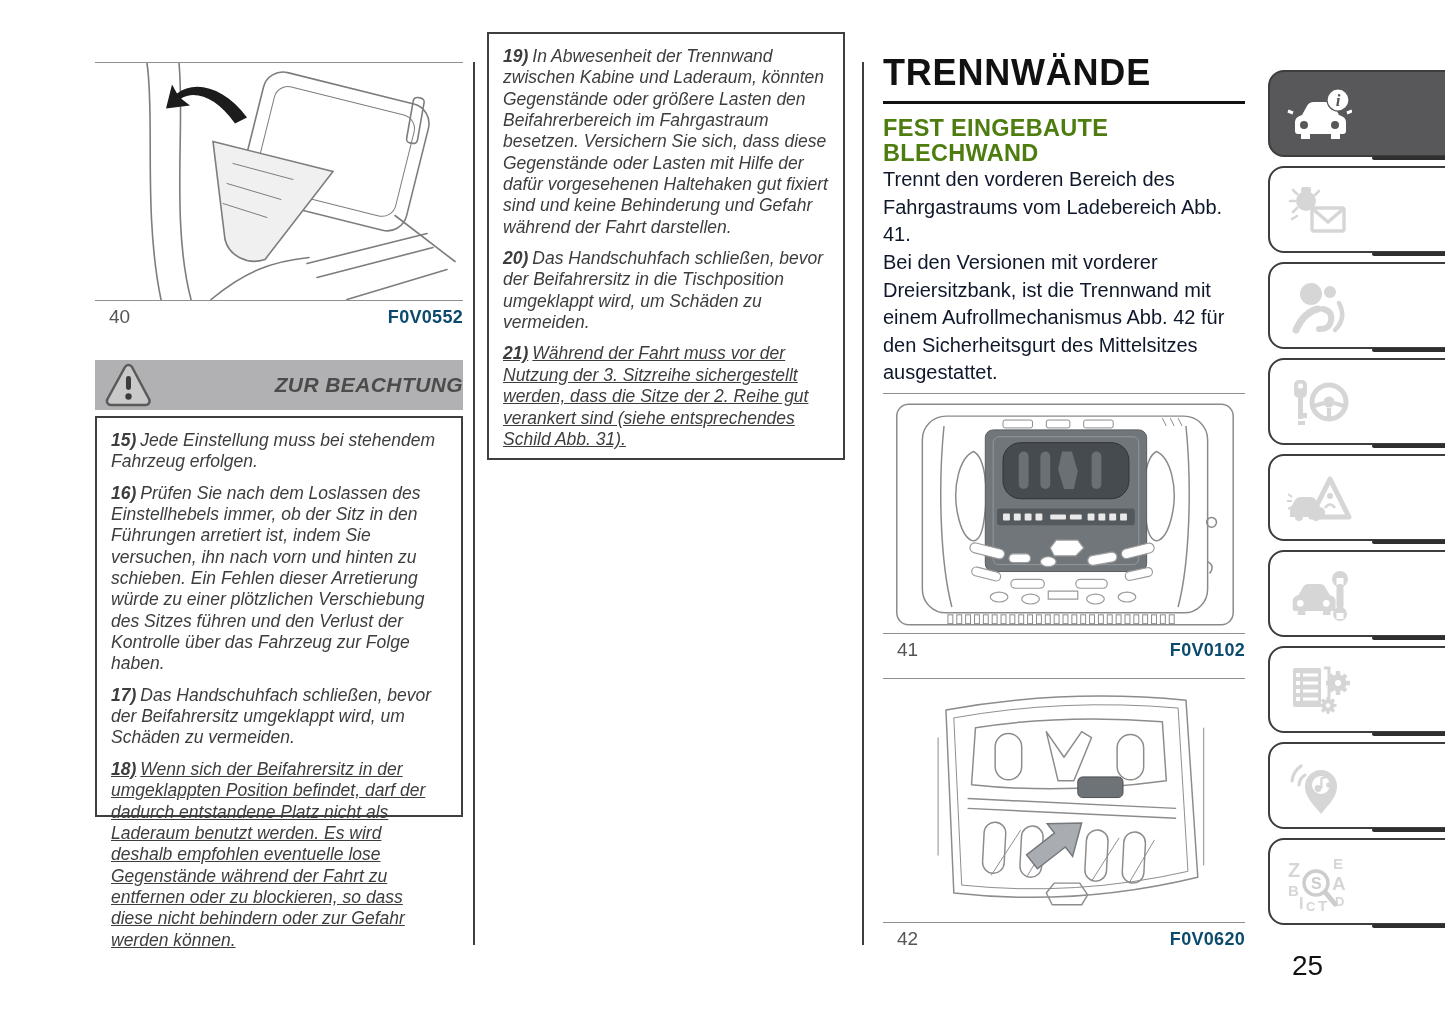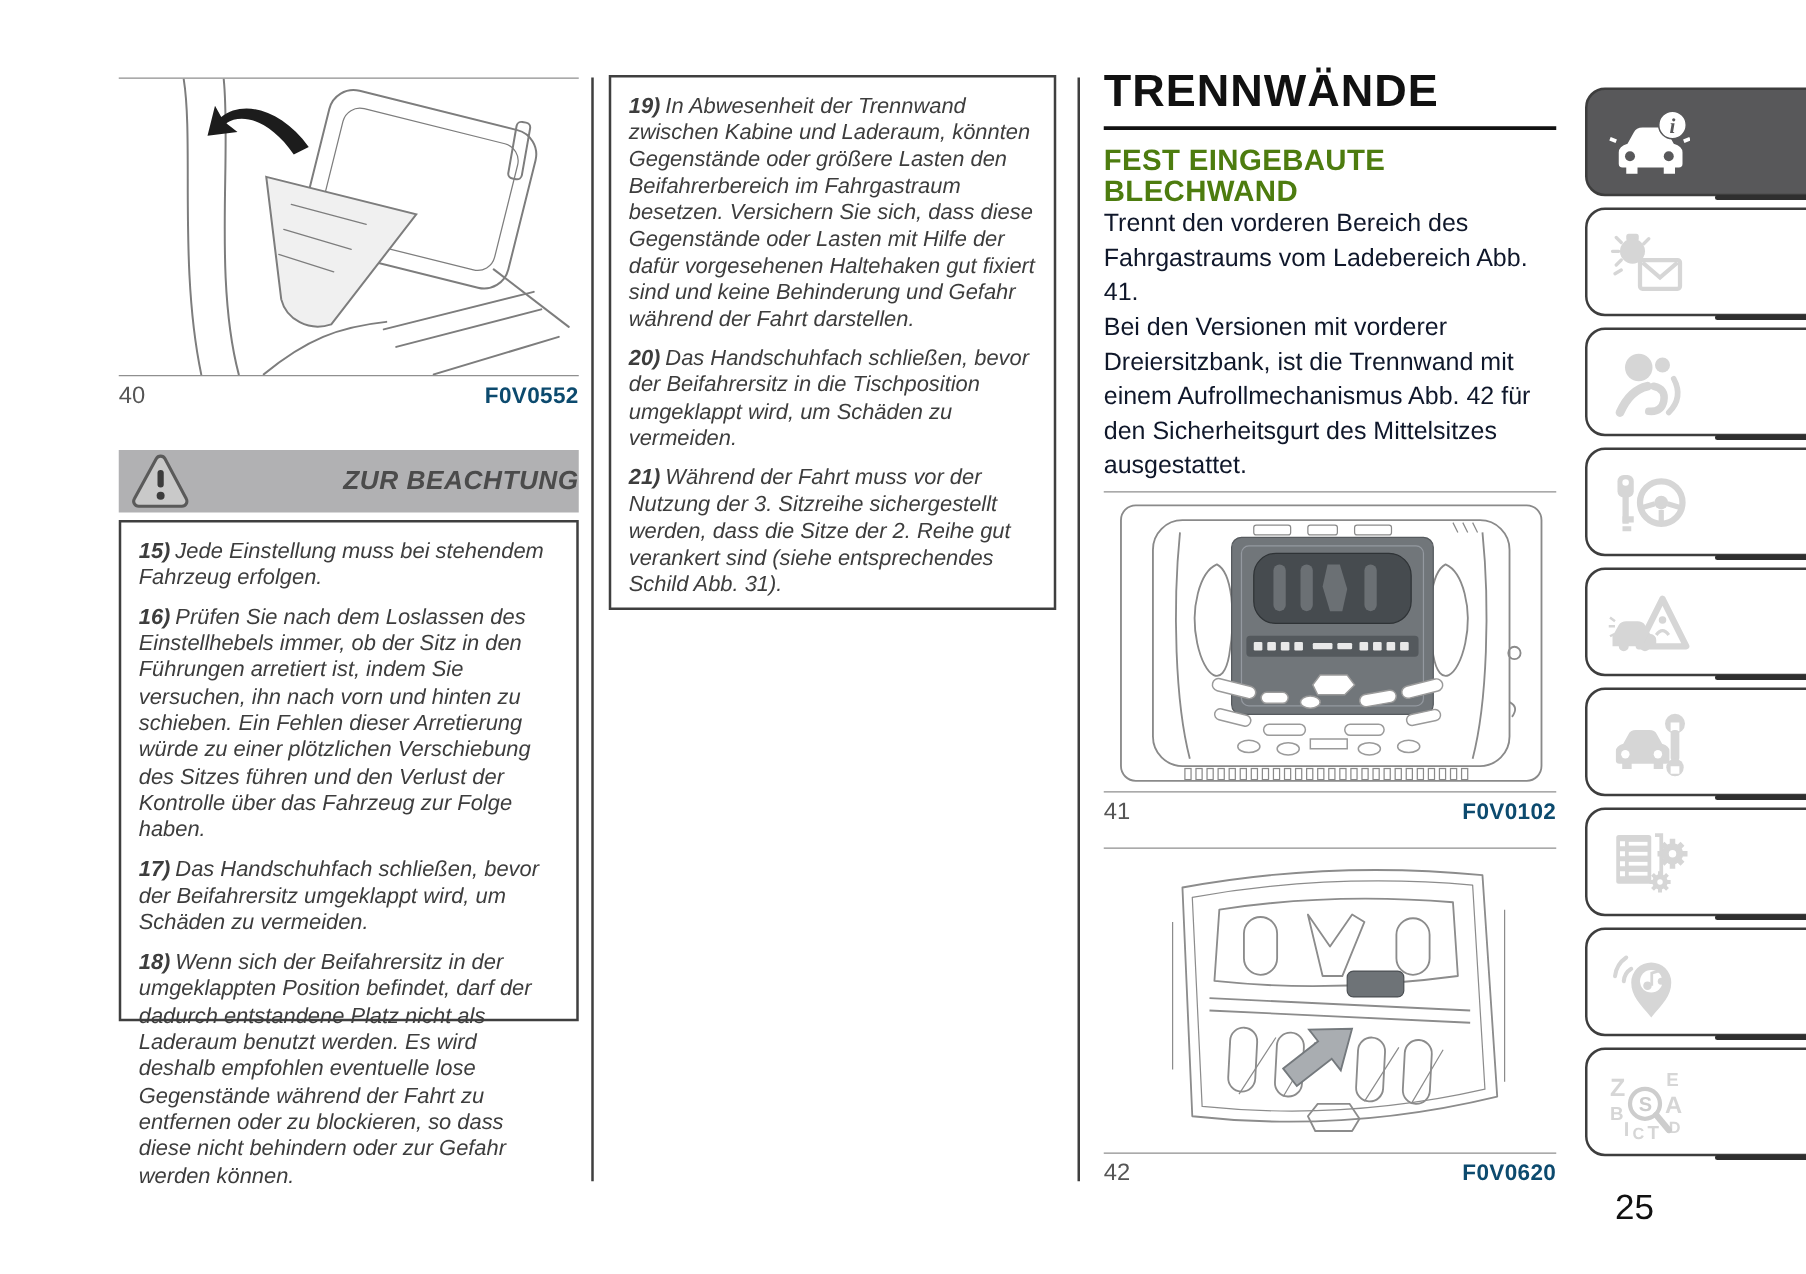--- a/index.html
+++ b/index.html
@@ -6,34 +6,34 @@
   html,body { width:1445px; height:1019px; background:#fff; overflow:hidden; }
   #page {
     position:relative; width:1445px; height:1019px; background:#fff;
     font-family:"Liberation Sans", sans-serif; color:#333;
   }
   
   .figure { position:absolute; }
   .fig-art { width:100%; border-top:1.5px solid #8f8f8f; border-bottom:1.5px solid #8f8f8f; background:#fff; }
   .fig-art svg { display:block; width:100%; height:100%; }
   .fig-caption { display:flex; justify-content:space-between; align-items:baseline; padding-top:5px; }
-  .fig-num { font-size:19px; color:#555; }
+  .fig-num { font-size:19px; color:#555;margin-left:14px; }
   .fig-code { font-size:18px; font-weight:bold; color:#0c4a6e; letter-spacing:.3px; }
   
   .warn-bar {
     position:absolute; left:95px; top:360px; width:368px; height:50px;
     background:#b1b1b3; display:flex; align-items:center; justify-content:flex-end;
   }
   .warn-bar .tri { position:absolute; left:10px; top:3px; }
   .warn-title { font-size:21px; font-weight:bold; font-style:italic; color:#4b4b4b; letter-spacing:.4px; }
   .items-box { position:absolute; border:2px solid #3f3f3f; background:#fff; padding:12px 14px; }
   .box-left  { left:95px;  top:416px; width:368px; height:401px; }
-  .box-mid   { left:487px; top:60px;  width:358px; height:428px; }
+  .box-mid   { left:487px; top:32px;  width:358px; height:428px; }
   .witem { font-size:17.5px; font-style:italic; line-height:1.22; color:#3d3d3d; margin-bottom:10px; }
-  .witem:last-child { margin-bottom:0; }
+  .witem:last-child { margin-bottom:0;text-decoration:underline; }
   .wnum { font-weight:bold; margin-right:4px; }
   
   .vsep { position:absolute; top:62px; width:2px; height:883px; background:#3f3f3f; }
   
   .right-col { position:absolute; left:883px; top:52px; width:362px; }
   .sec-title {
     font-size:36px; font-weight:bold; color:#111; letter-spacing:.8px;
     padding-bottom:7px; border-bottom:3px solid #111; margin-bottom:12px;
   }
   .sub-title { font-size:23.5px; font-weight:bold; color:#4d7c0f; line-height:1.07; letter-spacing:.3px; max-width:300px; }

